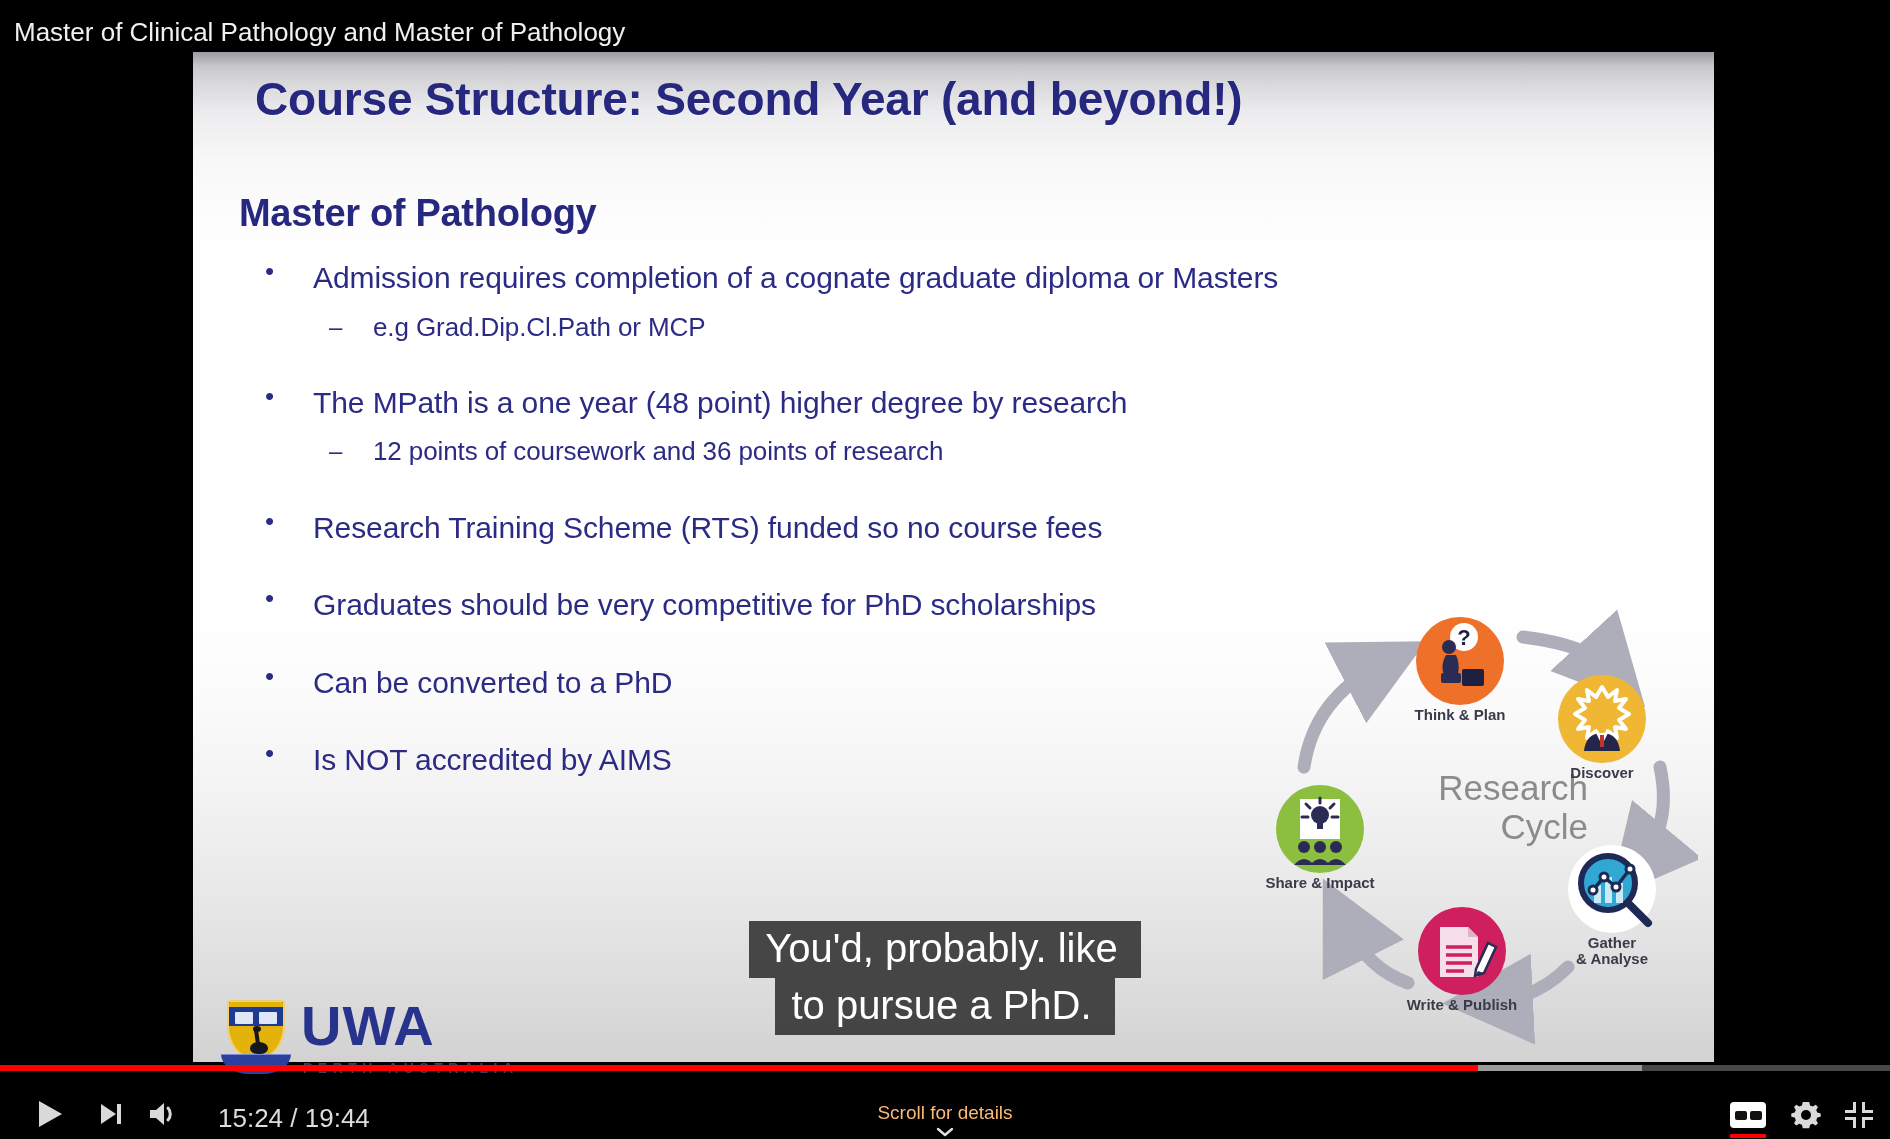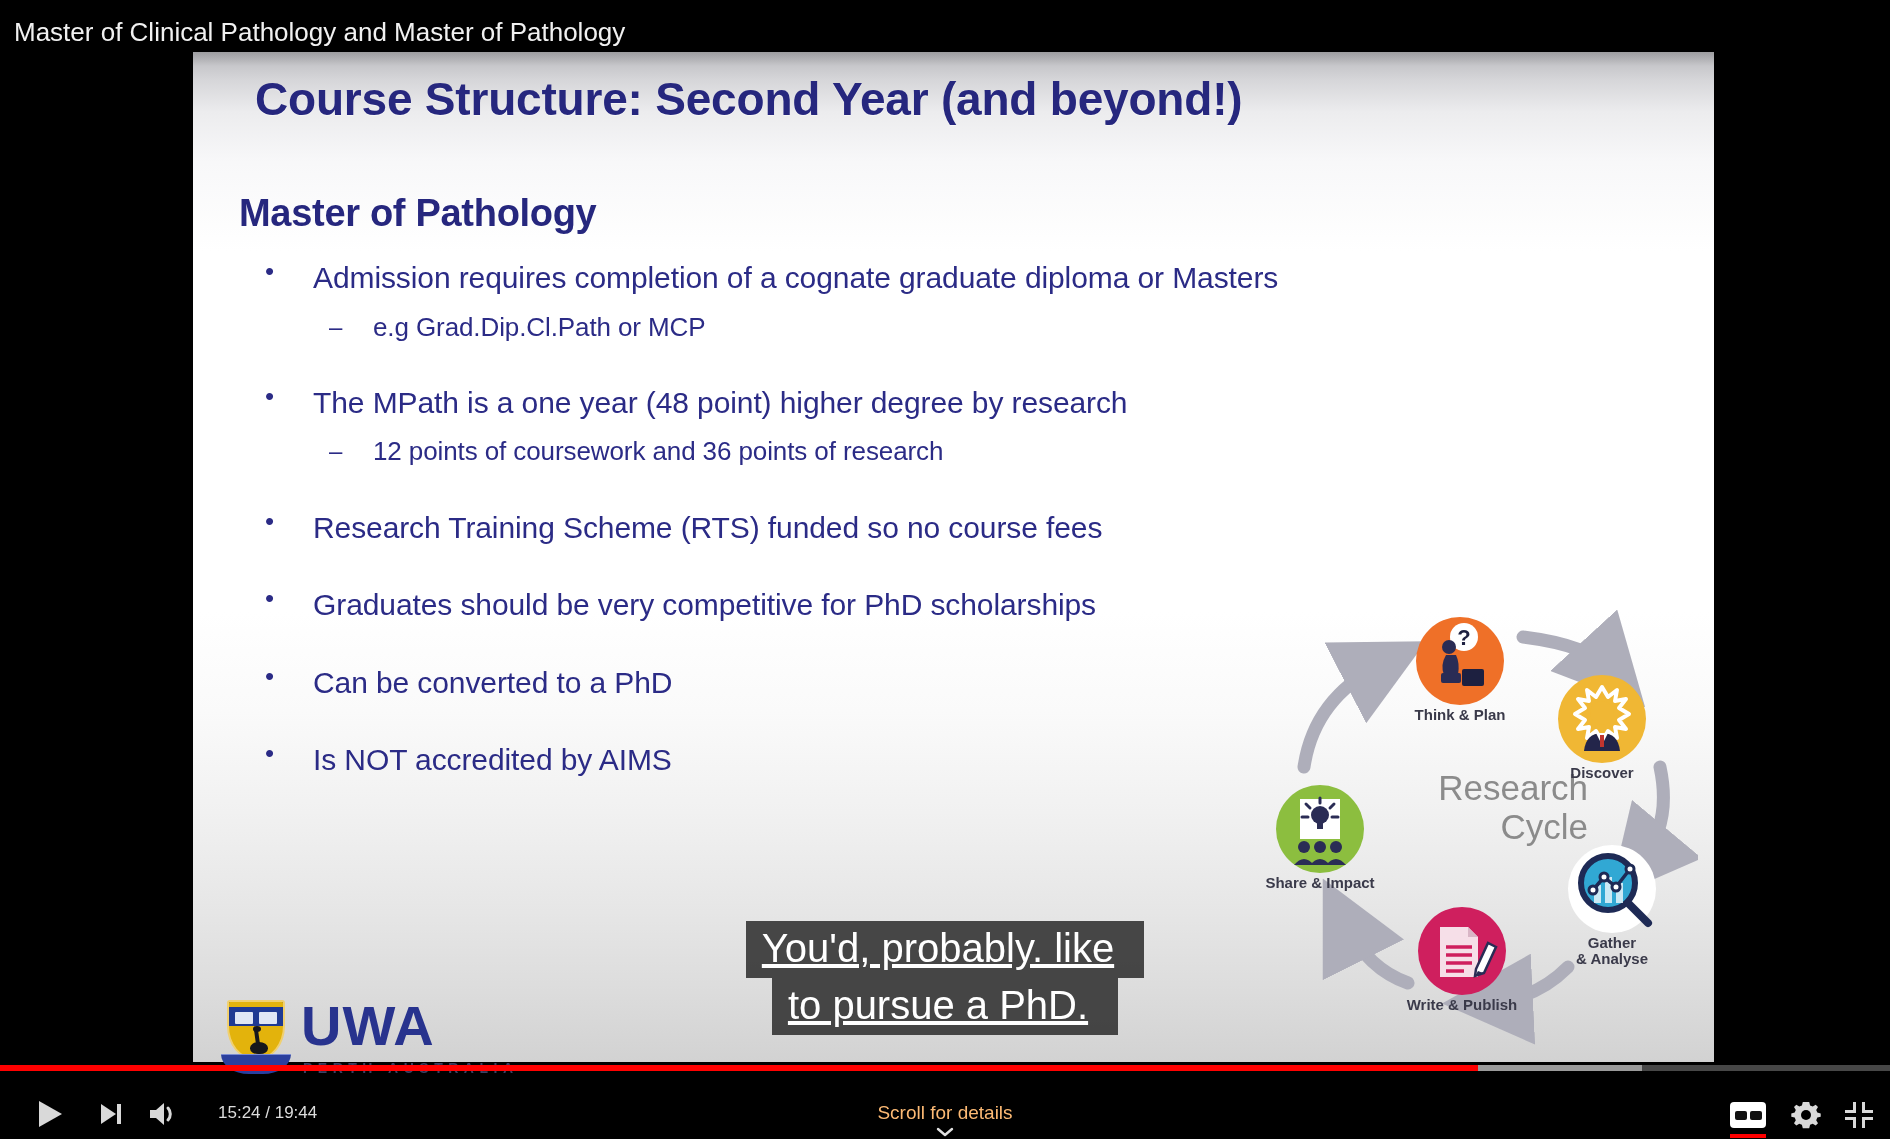--- a/index.html
+++ b/index.html
@@ -236,23 +236,22 @@
     left: 0; right: 0; top: 921px;
     text-align: center;
     pointer-events: none;
   }
   .cap-line {
     display: inline-block;
     background: rgba(48,48,48,.88);
     color: #fff;
     font-size: 40px;
     line-height: 1.28;
-    padding: 2px 30px 4px 16px;
+    padding: 2px 23px 4px 16px;
     white-space: nowrap;
-    text-decoration: underline;
   }
   .cap-row { display: block; margin: 0; }
 
   
   #controls {
     position: absolute;
     left: 0; bottom: 0; width: 1890px; height: 89px;
   }
   #ctrl-left-bg {
     position: absolute; left: 0; bottom: 0; width: 193px; height: 89px;
@@ -285,21 +284,21 @@
     display: flex; align-items: center; justify-content: center;
     cursor: pointer;
   }
   #btn-play   { left: 24px;  top: 44px; width: 52px; height: 40px; }
   #btn-next   { left: 88px;  top: 44px; width: 46px; height: 40px; }
   #btn-volume { left: 140px; top: 44px; width: 46px; height: 40px; }
 
   #time-display {
     position: absolute;
     left: 218px; top: 53px;
-    font-size: 17px;
+    font-size: 26px;
     color: #ddd;
     white-space: nowrap;
   }
 
   #scroll-hint {
     position: absolute;
     left: 0; right: 0; top: 52px;
     text-align: center;
     pointer-events: none;
   }

